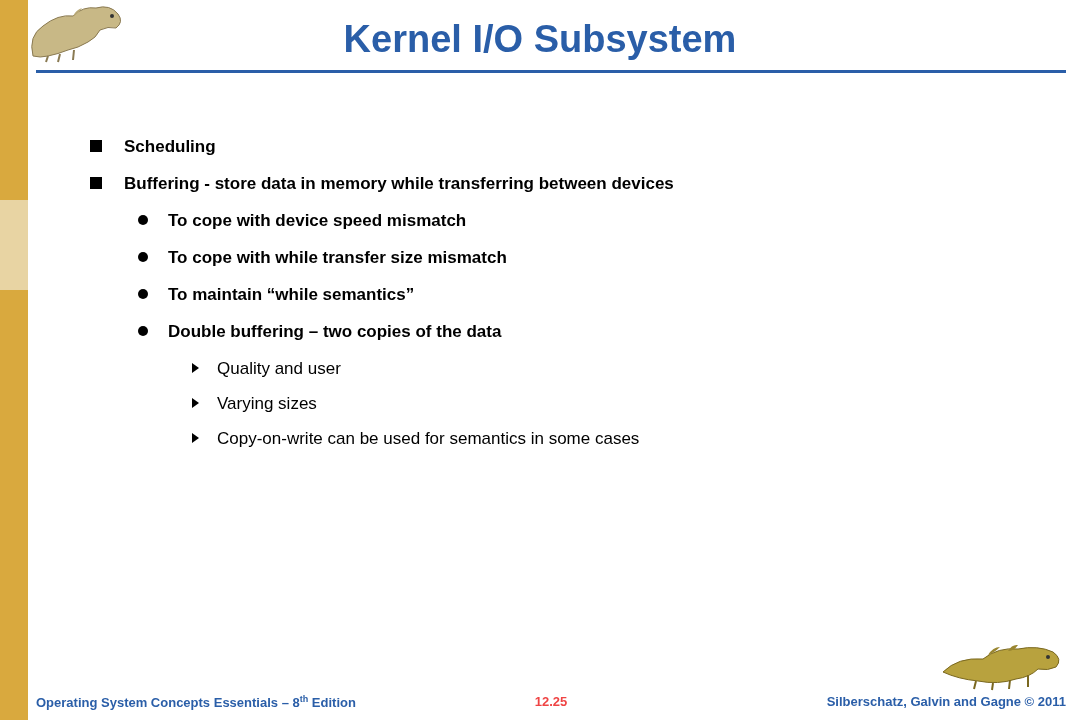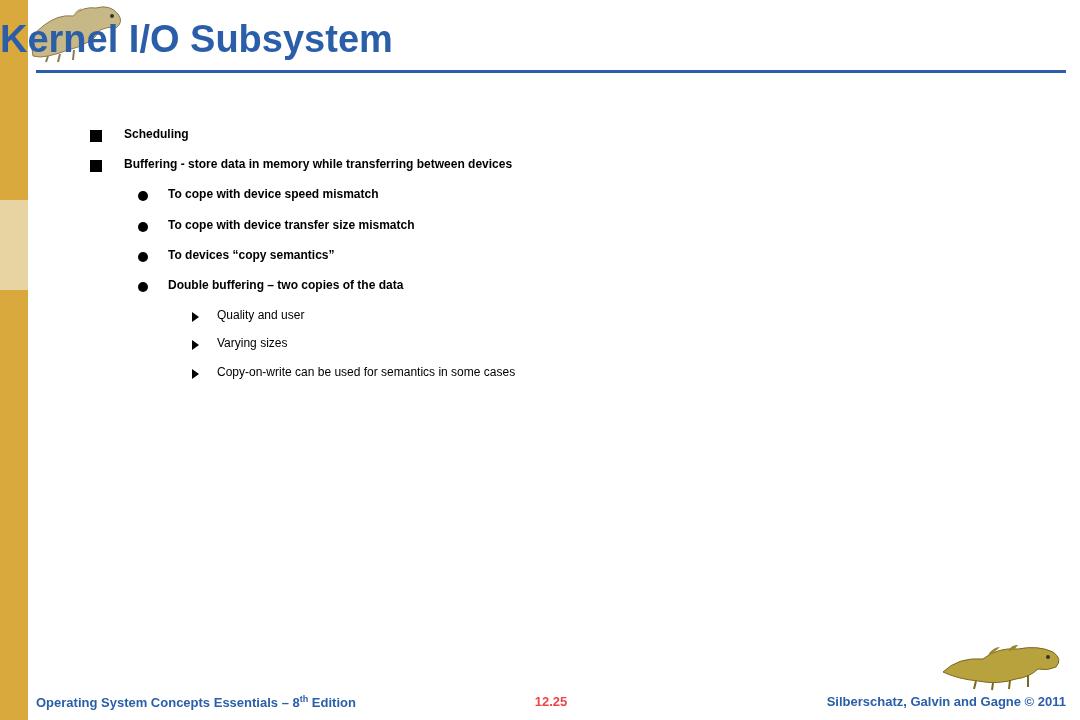--- a/index.html
+++ b/index.html
@@ -4,29 +4,29 @@
 <style>
   * { margin: 0; padding: 0; box-sizing: border-box; }
   html, body { width: 1080px; height: 720px; font-family: Arial, Helvetica, sans-serif; background: #fff; overflow: hidden; }
   .slide { position: relative; width: 1080px; height: 720px; }
 
   
   .left-bar { position: absolute; left: 0; top: 0; width: 28px; height: 720px; background: #d9a93e; }
   .left-bar-lighter { position: absolute; left: 0; top: 200px; width: 28px; height: 90px; background: #e8d4a3; }
 
   
-  .title { position: absolute; top: 18px; left: 0; width: 1080px; color: #2a5ea8; font-size: 38px; font-weight: bold; }
+  .title { position: absolute; top: 18px; left: 0; width: 1080px; text-align: center; color: #2a5ea8; font-size: 38px; font-weight: bold; }
   .title-underline { position: absolute; top: 70px; left: 36px; width: 1030px; height: 3px; background: #2a5ea8; }
 
   
   .dino-top { position: absolute; left: 18px; top: -4px; width: 120px; height: 68px; }
   .dino-bottom { position: absolute; right: 12px; bottom: 28px; width: 130px; height: 55px; }
 
   
-  .content { position: absolute; left: 90px; top: 126px; width: 930px; font-size: 12px; color: #000; line-height: 1.35; }
+  .content { position: absolute; left: 90px; top: 136px; width: 930px; font-size: 17px; color: #000; line-height: 1.35; }
 
   .lvl1 { display: flex; margin-bottom: 14px; }
   .lvl1 .bullet { width: 12px; height: 12px; background: #000; margin-top: 4px; margin-right: 22px; flex: 0 0 auto; }
   .lvl1 .text { font-weight: bold; }
 
   .lvl2-wrap { margin-left: 48px; margin-bottom: 20px; }
   .lvl2 { display: flex; margin-bottom: 14px; }
   .lvl2 .bullet { width: 10px; height: 10px; border-radius: 50%; background: #000; margin-top: 5px; margin-right: 20px; flex: 0 0 auto; }
   .lvl2 .text { font-weight: bold; }
 
@@ -72,25 +72,25 @@
       <div class="bullet"></div>
       <div class="text">Buffering - store data in memory while transferring between devices</div>
     </div>
     <div class="lvl2-wrap">
       <div class="lvl2">
         <div class="bullet"></div>
         <div class="text">To cope with device speed mismatch</div>
       </div>
       <div class="lvl2">
         <div class="bullet"></div>
-        <div class="text">To cope with device transfer size mismatch</div>
+        <div class="text">To cope with while transfer size mismatch</div>
       </div>
       <div class="lvl2">
         <div class="bullet"></div>
-        <div class="text">To devices “copy semantics”</div>
+        <div class="text">To maintain “while semantics”</div>
       </div>
       <div class="lvl2">
         <div class="bullet"></div>
         <div class="text">Double buffering – two copies of the data</div>
       </div>
       <div class="lvl3-wrap">
         <div class="lvl3">
           <div class="bullet"></div>
           <div class="text">Quality and user</div>
         </div>

